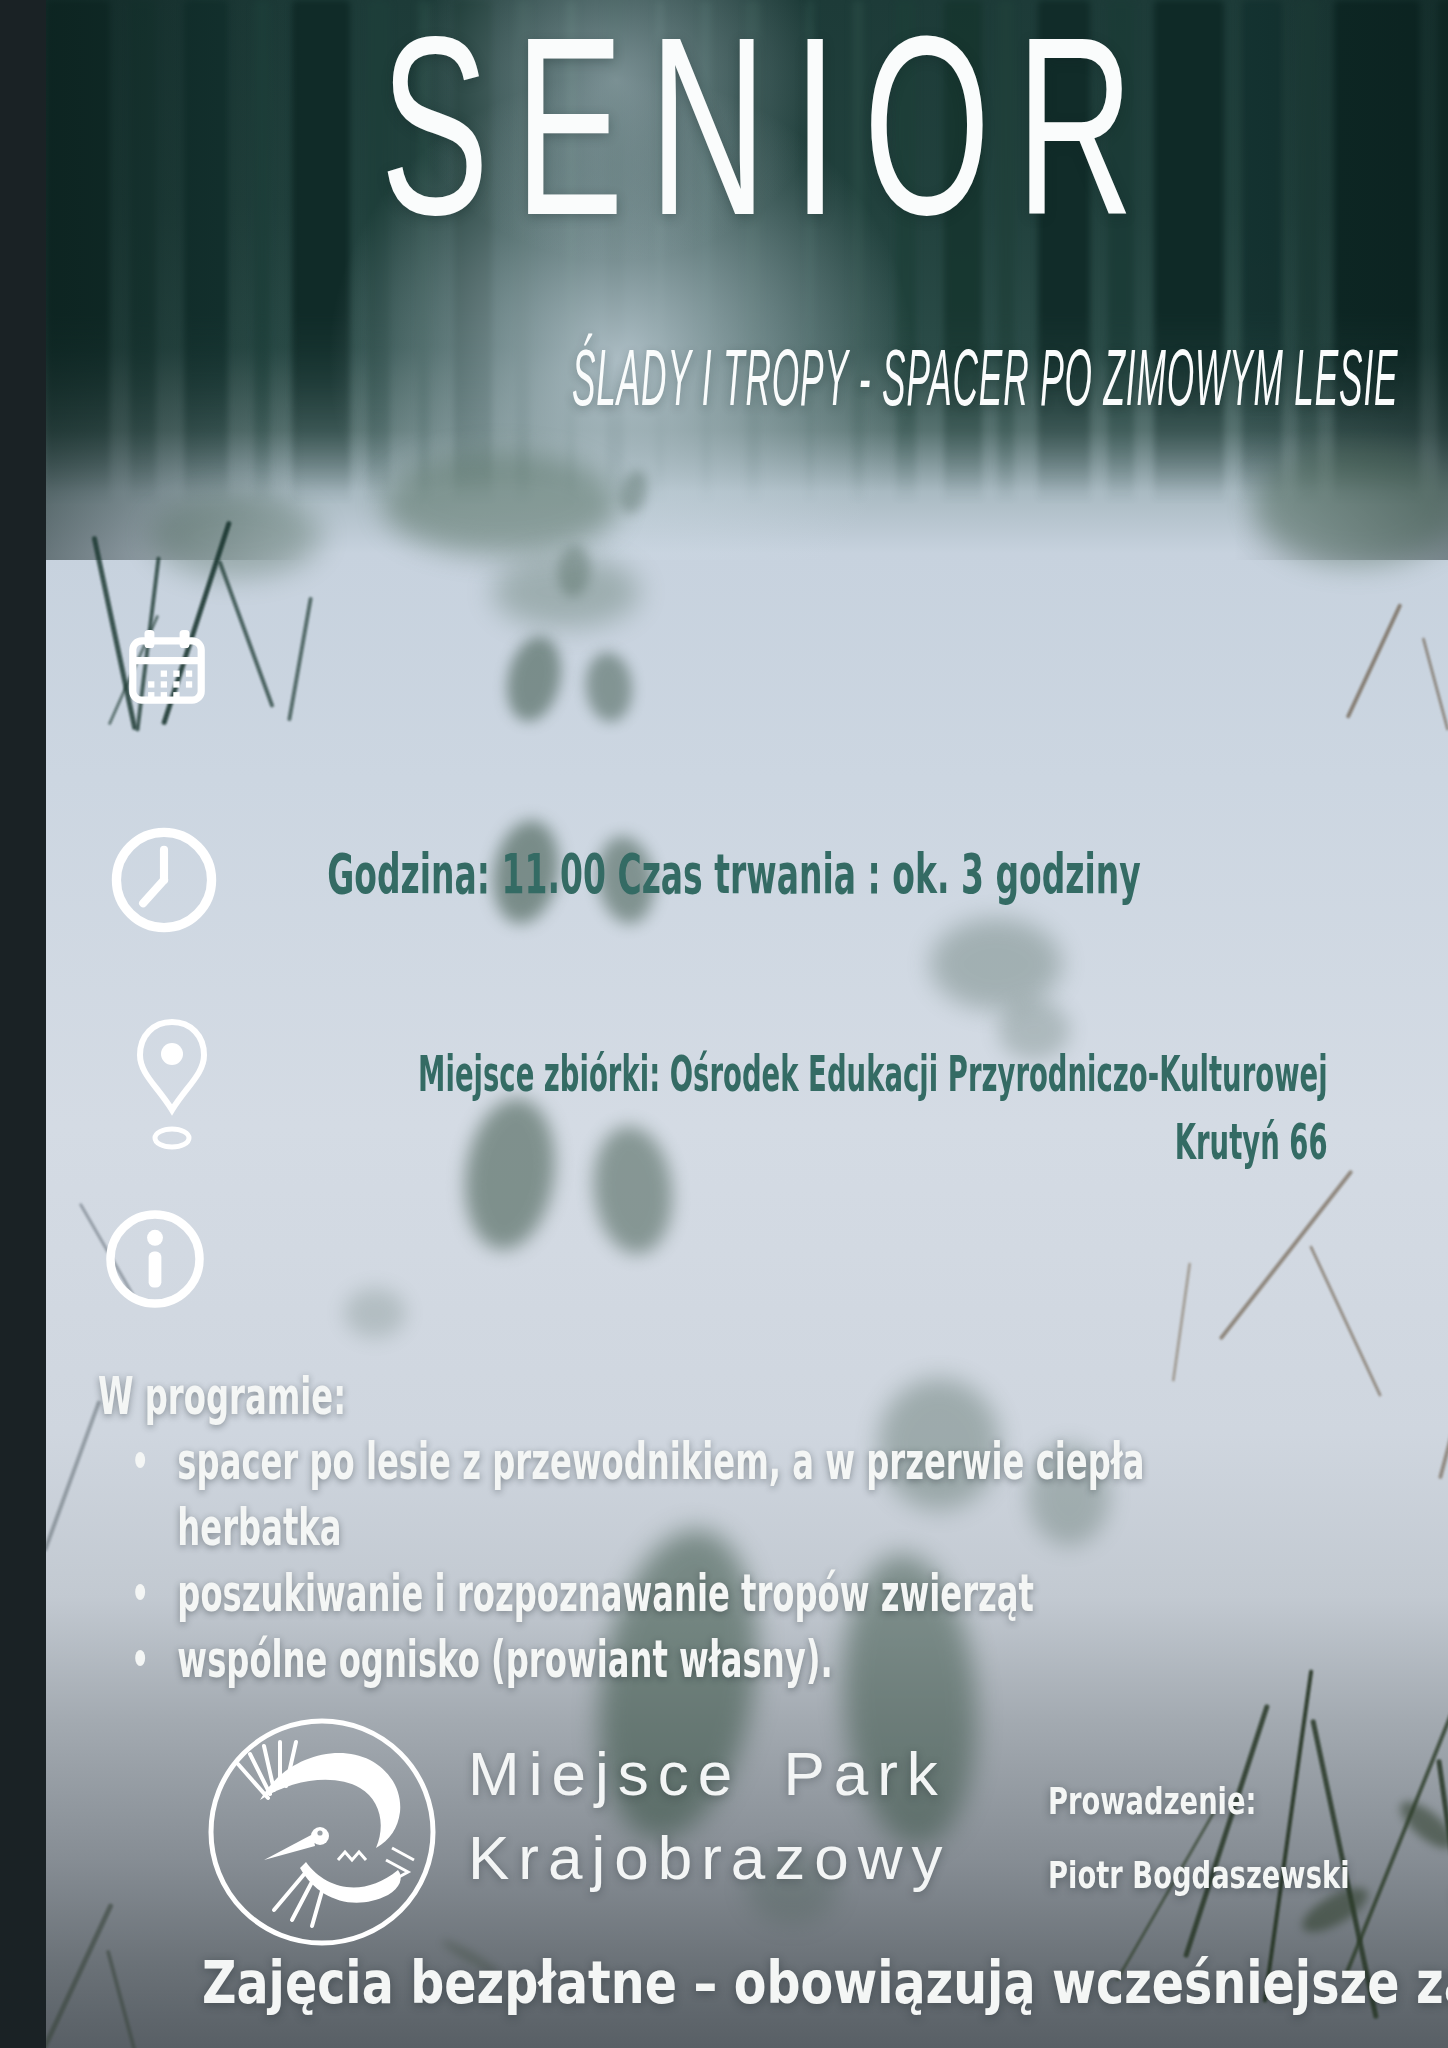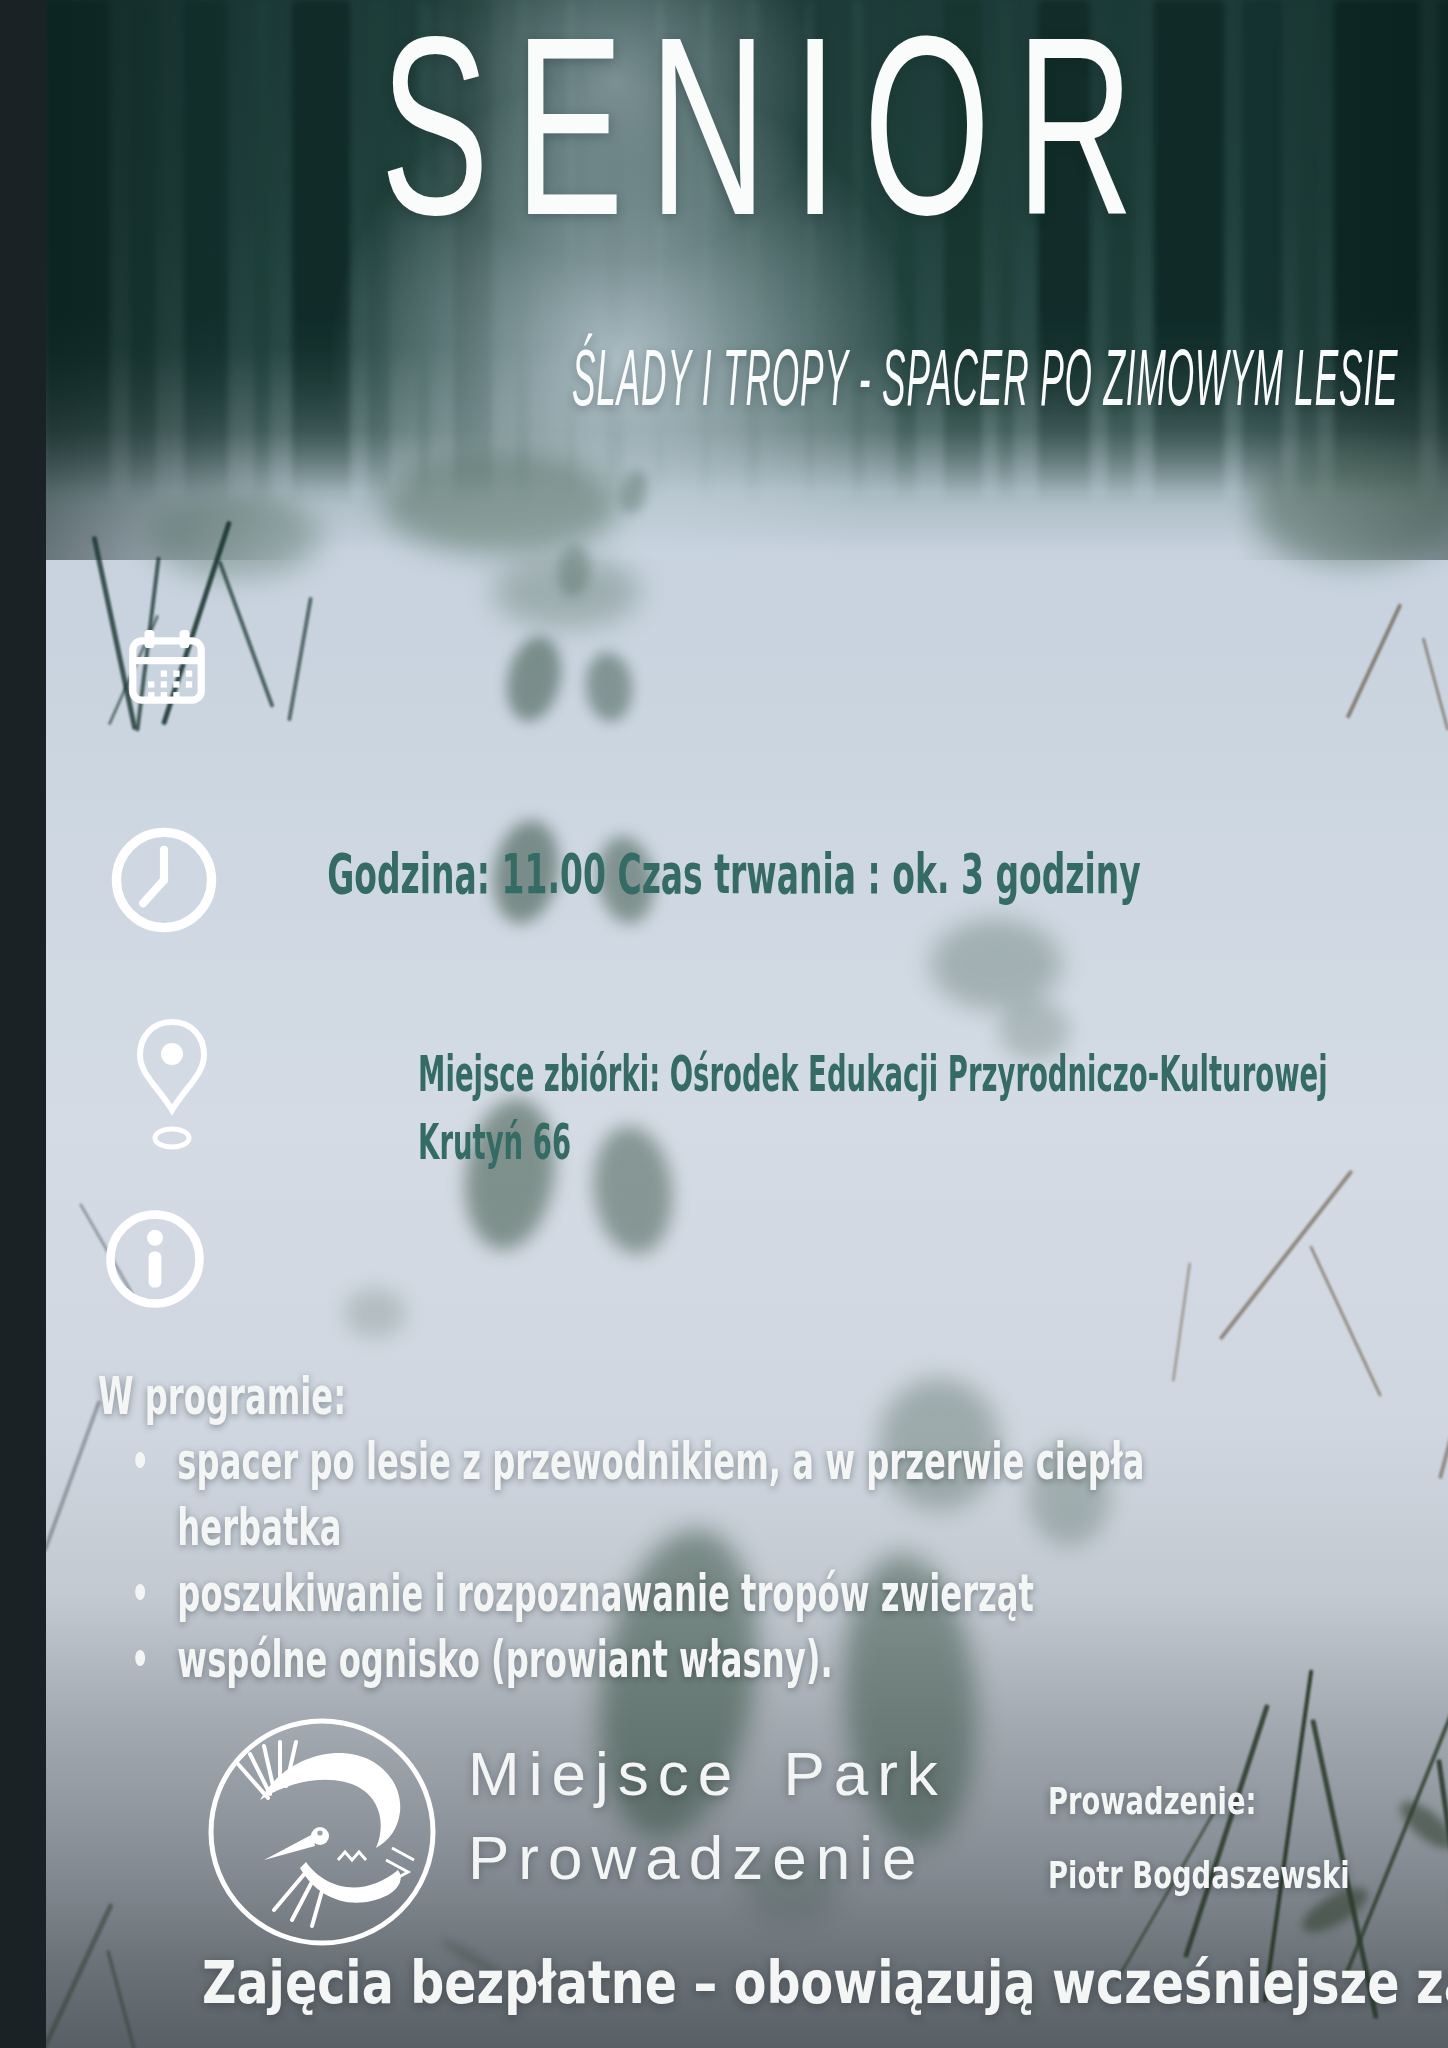--- a/index.html
+++ b/index.html
@@ -34,21 +34,21 @@
   .t-sub .ti{font-size:150px;letter-spacing:4px;transform:scale(.45,1);}
   .t-tag{top:330px;line-height:95px;font-style:italic;}
   .t-tag .ti{font-size:80px;letter-spacing:2px;transform:scale(.44,1);}
 
   
   .teal-row{position:absolute;color:#346b64;font-weight:bold;white-space:nowrap;z-index:5;}
   .row-termin{top:642px;left:0;width:1140px;text-align:center;line-height:60px;}
   .row-termin .ti{font-size:55px;transform:scale(.65,1);}
   .row-godzina{top:844px;left:10px;width:1180px;text-align:center;line-height:60px;}
   .row-godzina .ti{font-size:55px;transform:scale(.60,1);}
-  .row-miejsce{top:1040px;left:0;width:1195px;text-align:left;line-height:68px;}
+  .row-miejsce{top:1040px;left:0;width:1195px;text-align:right;line-height:68px;}
   .row-miejsce .ti{font-size:50px;transform:scale(.55,1);}
   .row-zapisy{top:1198px;left:245px;text-align:left;line-height:80px;}
   .row-zapisy .ti{font-size:52px;transform:scale(.63,1);transform-origin:left top;}
 
   
   .white{color:#f4f6f5;font-weight:bold;text-shadow:0 2px 10px rgba(25,35,40,.4);z-index:5;}
   .prog-head{position:absolute;top:1366px;left:52px;white-space:nowrap;}
   .prog-head .ti{font-size:52px;transform:scale(.62,1);transform-origin:left top;}
   .prog-list{position:absolute;top:1428px;left:52px;width:1780px;margin:0;padding:0;
       list-style:none;font-size:52px;line-height:66px;
@@ -251,21 +251,21 @@
       <line x1="122" y1="172" x2="110" y2="214"></line>
     </g>
     <polyline points="136,148 143,140 150,148 157,140 164,148" fill="none" stroke="#fff" stroke-width="3"></polyline>
     <g stroke="#fff" stroke-width="3" fill="none">
       <polyline points="184,148 206,160 184,172"></polyline>
       <polyline points="190,136 212,148"></polyline>
     </g>
   </svg>
   <div class="logo-text">
     <div>Miejsce Park</div>
-    <div>Prowadzenie</div>
+    <div>Krajobrazowy</div>
   </div>
 
   <div class="white prow">
     <div><span class="ti">Prowadzenie:</span></div>
     <div><span class="ti">Piotr Bogdaszewski</span></div>
   </div>
 
   <div class="white footer-note">
     <span class="ti">Zajęcia bezpłatne – obowiązują wcześniejsze zapisy !</span>
   </div>

